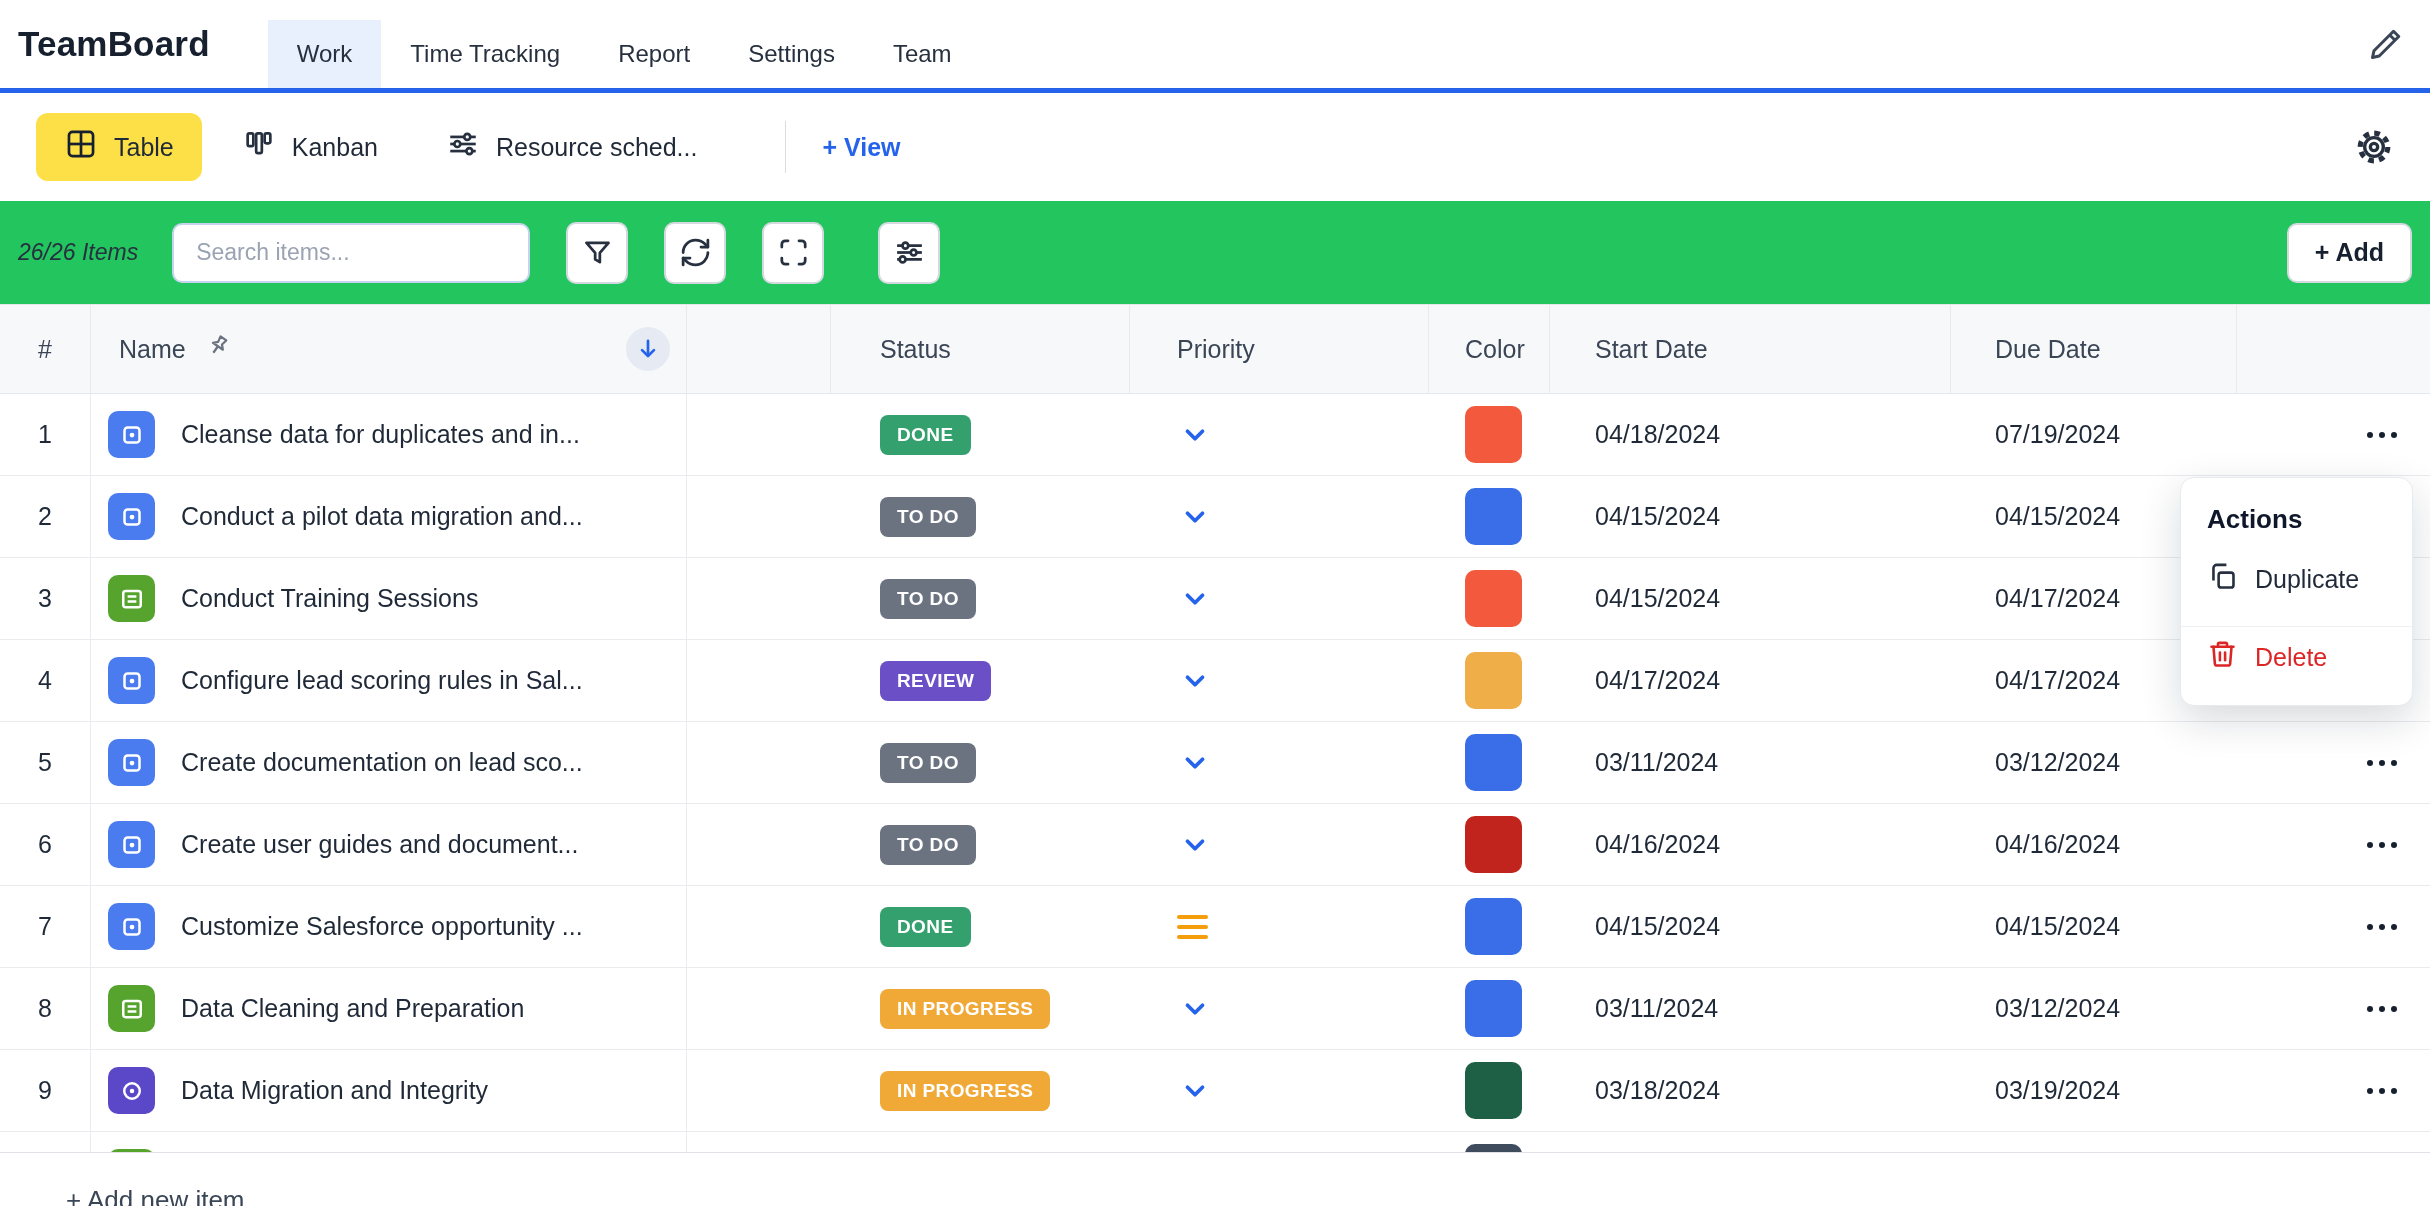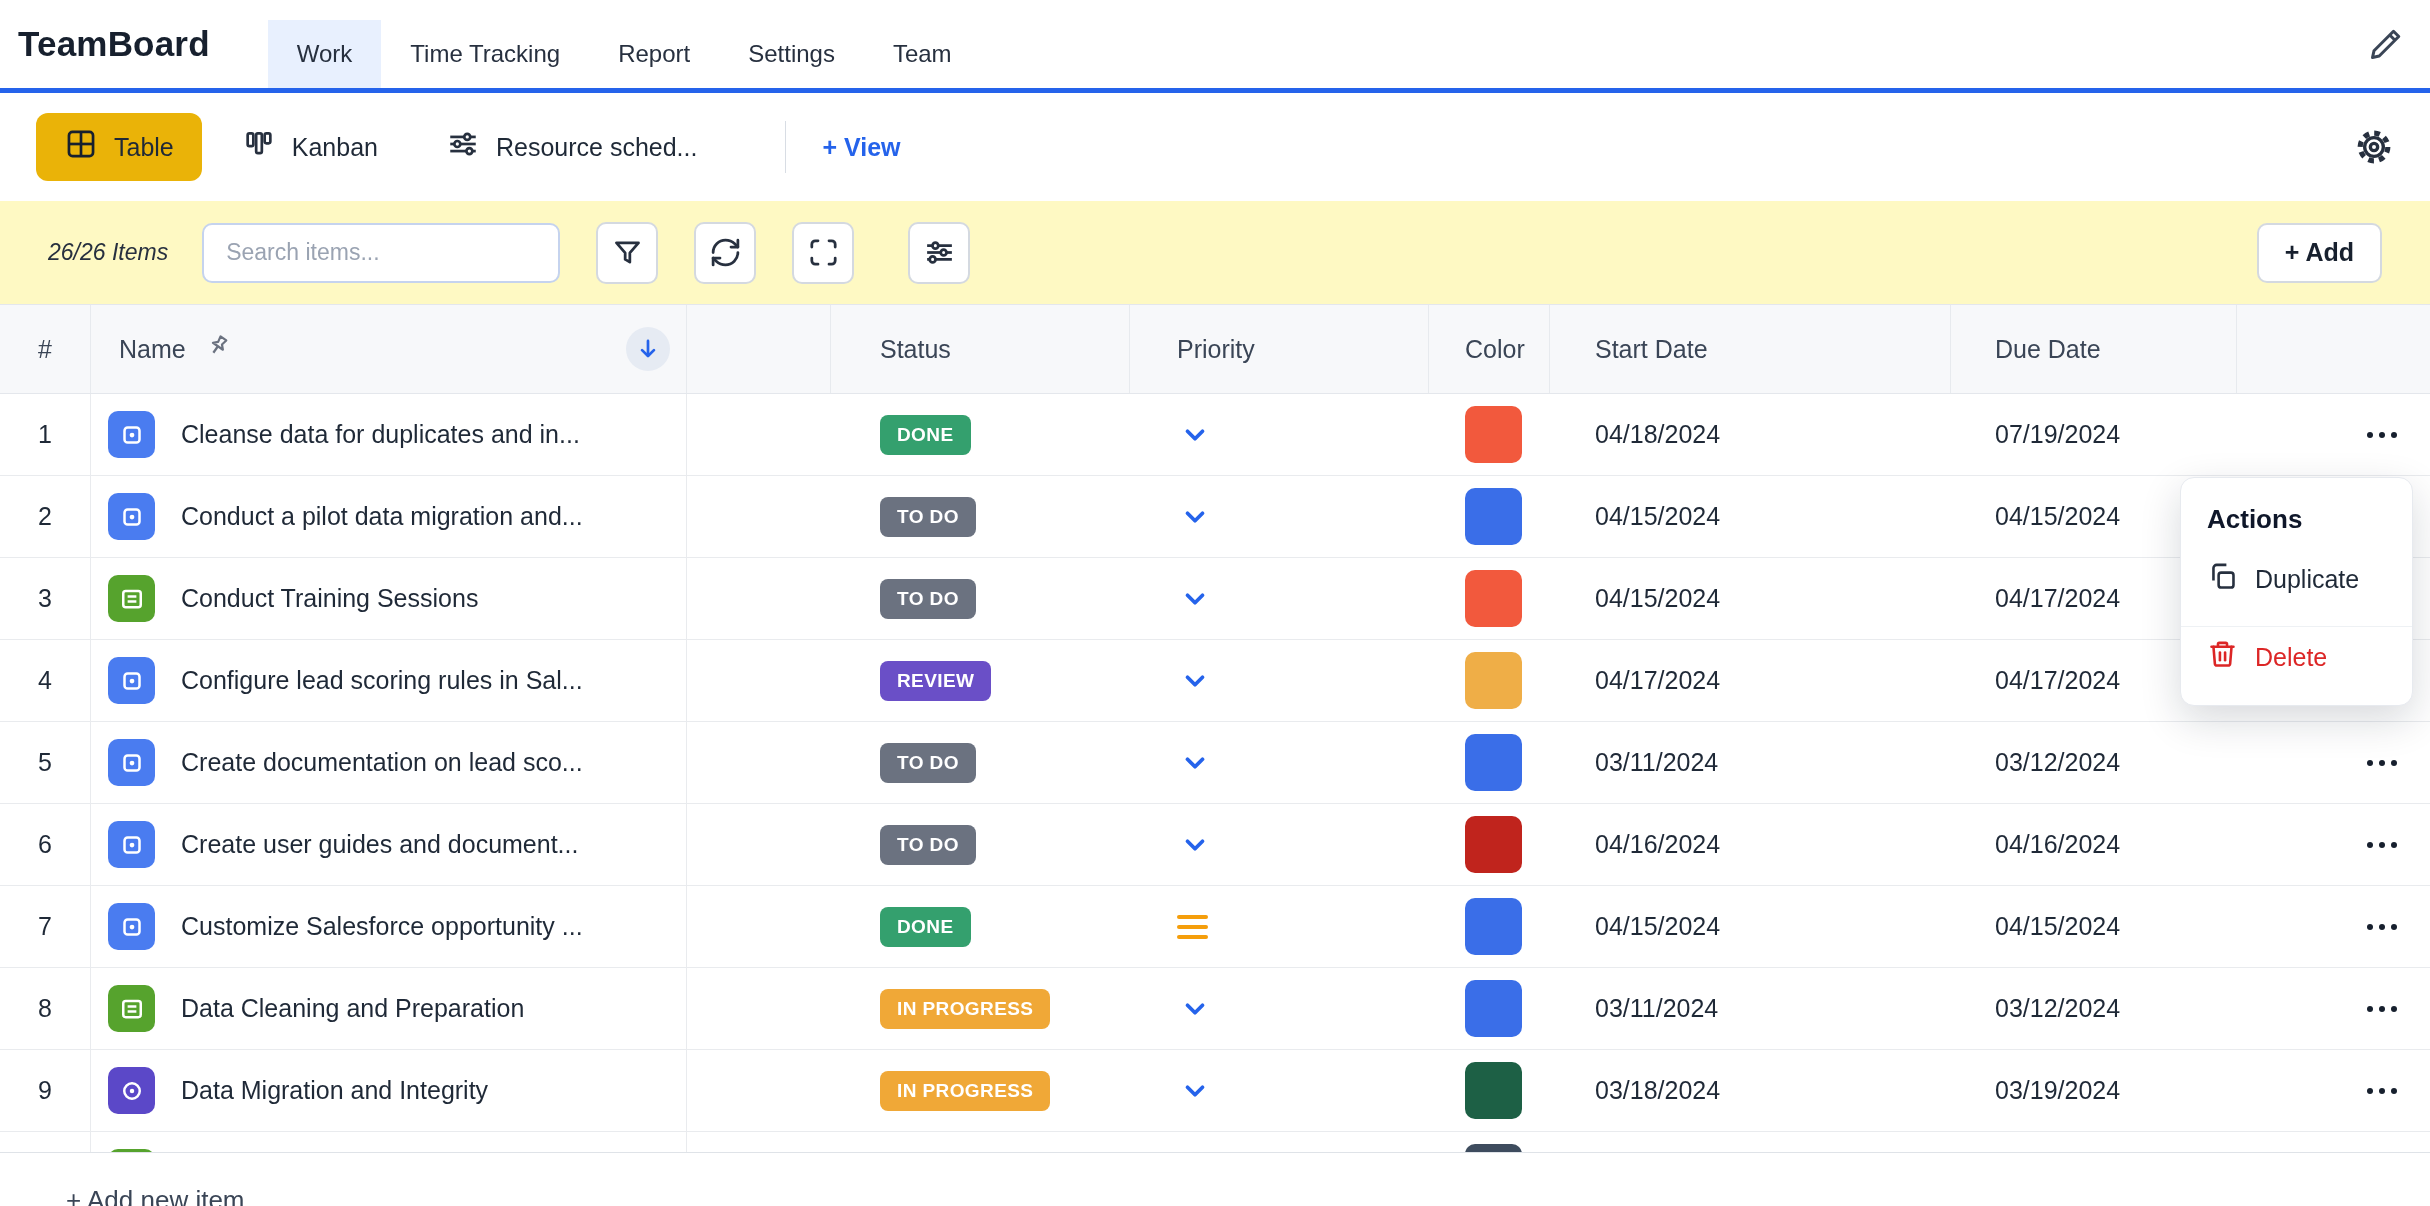--- a/index.html
+++ b/index.html
@@ -12,28 +12,28 @@
   .logo { display:flex; align-items:center; padding:0 18px; font-size:35px; font-weight:700; color:#17202e; letter-spacing:.2px; }
   .nav-tabs { display:flex; margin-left:40px;margin-top:20px; }
   .nav-tab { display:flex; align-items:center; padding:0 29px; font-size:24px; color:#27303f; cursor:pointer; }
   .nav-tab.active { background:#e8f0fe; }
   .topnav .spacer { flex:1; }
   .pencil-wrap { display:flex; align-items:center; padding-right:26px; }
 
   
   .views-row { display:flex; align-items:center; height:108px; padding:0 36px; background:#fff; }
   .view-tab { display:flex; align-items:center; gap:16px; height:68px; padding:0 28px; border-radius:12px; font-size:25px; color:#1f2937; cursor:pointer; }
-  .view-tab.active { background:#eab308; }
+  .view-tab.active { background:#fde047; }
   .view-tab + .view-tab { margin-left:12px; }
   .vdiv { width:1px; height:52px; background:#d8dde4; margin:0 36px 0 60px; }
   .add-view { font-size:25px; color:#2563eb; font-weight:600; background:none; border:none; cursor:pointer; font-family:inherit; }
   .views-row .spacer { flex:1; }
 
   
-  .toolbar { display:flex; align-items:center; height:103px; padding:0 48px; background:#fef9c3; }
+  .toolbar { display:flex; align-items:center; height:103px; padding:0 18px; background:#22c55e; }
   .items-count { font-size:23px; font-style:italic; color:#27303f; margin-right:34px; white-space:nowrap; }
   .search-input { width:358px; height:60px; border:2px solid #c5d3ee; border-radius:10px; padding:0 22px; font-size:23px; font-family:inherit; color:#1f2937; outline:none; }
   .search-input::placeholder { color:#9aa3b2; }
   .icon-btn { width:62px; height:62px; border:2px solid #d4d9e0; border-radius:10px; background:#fff; display:flex; align-items:center; justify-content:center; margin-left:36px; cursor:pointer; }
   .icon-btn.extra-gap { margin-left:54px; }
   .toolbar .spacer { flex:1; }
   .add-btn { height:60px; padding:0 26px; border:2px solid #d4d9e0; border-radius:10px; background:#fff; font-size:25px; font-weight:600; color:#17202e; font-family:inherit; cursor:pointer; }
 
   
   .table { width:2430px; }

